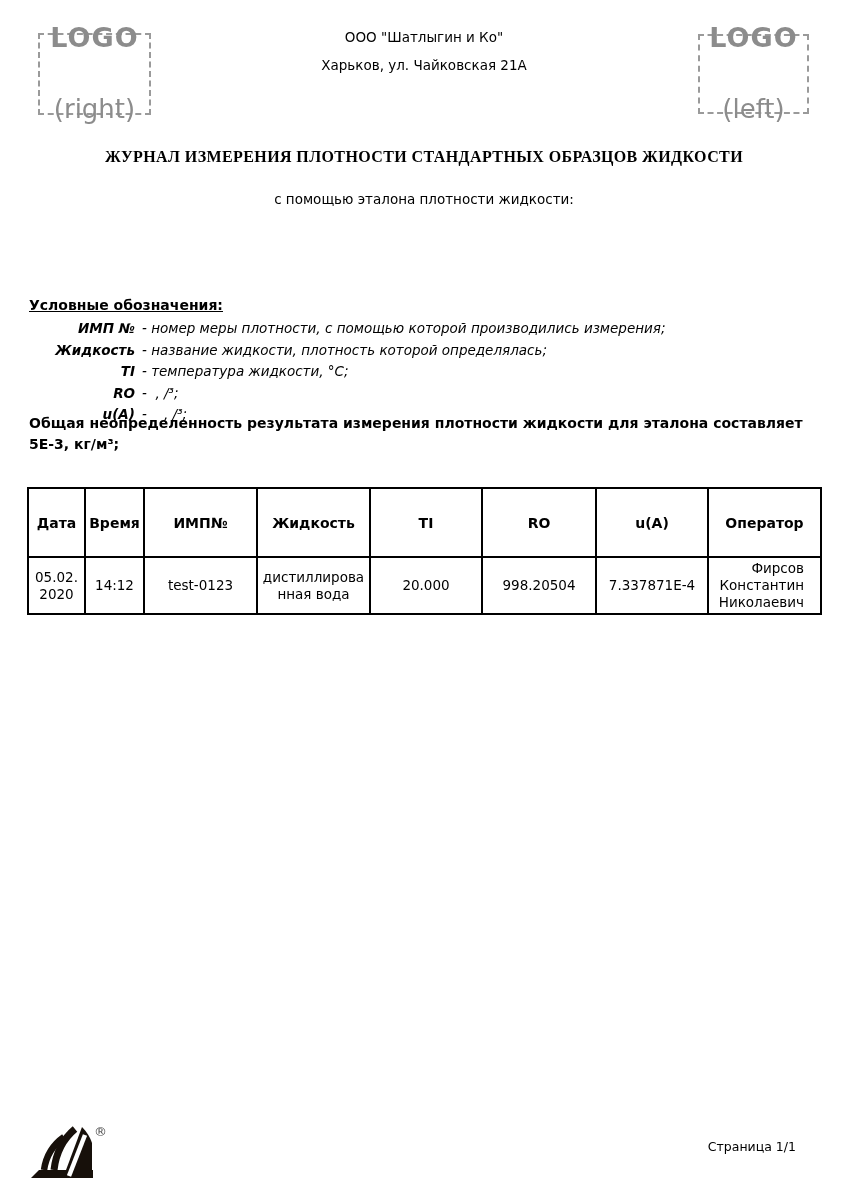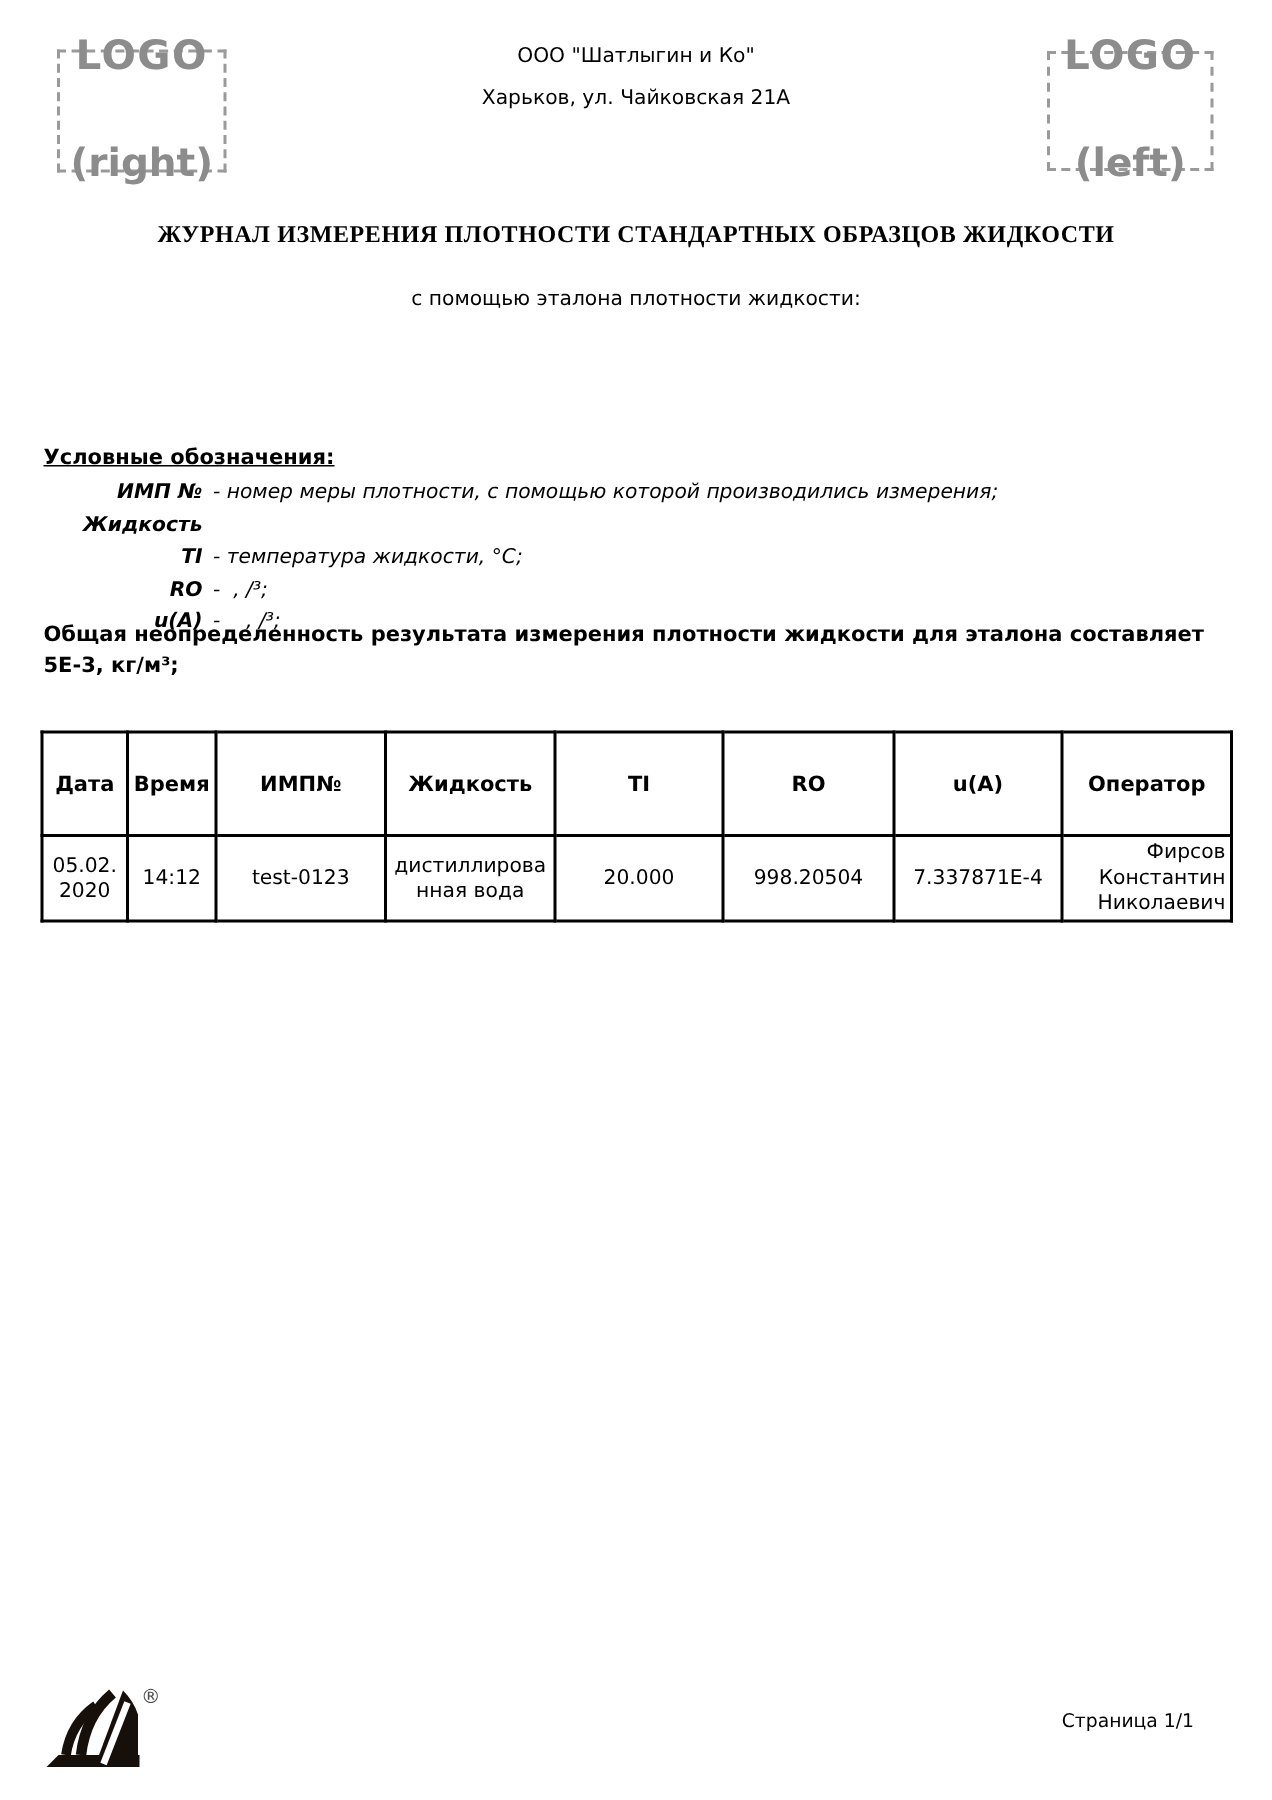--- a/index.html
+++ b/index.html
@@ -21,21 +21,21 @@
     color: #8c8c8c;
     display: flex;
     flex-direction: column;
     align-items: center;
     justify-content: center;
     text-align: center;
     line-height: 1.22;
     gap: 26px;
   }
   .logo-box .logo-word { font-size: 27px; font-weight: bold; letter-spacing: 1px; }
-  .logo-box .logo-side { font-size: 26px; font-weight: bold; margin-top: 13px; }
+  .logo-box .logo-side { font-size: 26px; font-weight: normal; margin-top: 13px; }
   .logo-box.left  { left: 38px;  top: 33px; width: 113px; height: 82px; }
   .logo-box.right { left: 698px; top: 34px; width: 111px; height: 80px; }
 
   .org-header {
     position: absolute;
     left: 0; right: 0; top: 24px;
     text-align: center;
     font-size: 13.5px;
     line-height: 27.5px;
   }
@@ -111,21 +111,21 @@
     font-weight: bold;
     padding: 16px 2px;
   }
   .meas-table td {
     height: 57px;
     font-size: 13.5px;
     line-height: 17px;
     padding: 1px 3px;
   }
   .meas-table td.wrap-hard { word-break: break-all; }
-  .meas-table td.operator { text-align: right; padding-right: 3px; }
+  .meas-table td.operator { text-align: right; padding-right: 16px; }
 
   
   .footer-logo { position: absolute; left: 28px; top: 1118px; width: 82px; height: 66px; }
   .footer-logo svg { display: block; }
   .registered-mark {
     position: absolute;
     left: 94px; top: 1124px;
     font-size: 13px;
     color: #4a4a4a;
   }
@@ -158,20 +158,21 @@
   <div class="doc-subtitle">с помощью эталона плотности жидкости:</div>
 
   <div class="legend">
     <div class="legend-heading">Условные обозначения:</div>
     <div class="legend-item">
       <span class="term">ИМП №</span>
       <span class="desc">- номер меры плотности, с помощью которой производились измерения;</span>
     </div>
     <div class="legend-item">
       <span class="term">Жидкость</span>
+      <span class="desc">- название жидкости, плотность которой определялась;</span>
     </div>
     <div class="legend-item">
       <span class="term">TI</span>
       <span class="desc">- температура жидкости, °С;</span>
     </div>
     <div class="legend-item">
       <span class="term">RO</span>
       <span class="desc">-&nbsp;&nbsp;,&nbsp;/³;</span>
     </div>
     <div class="legend-item">

